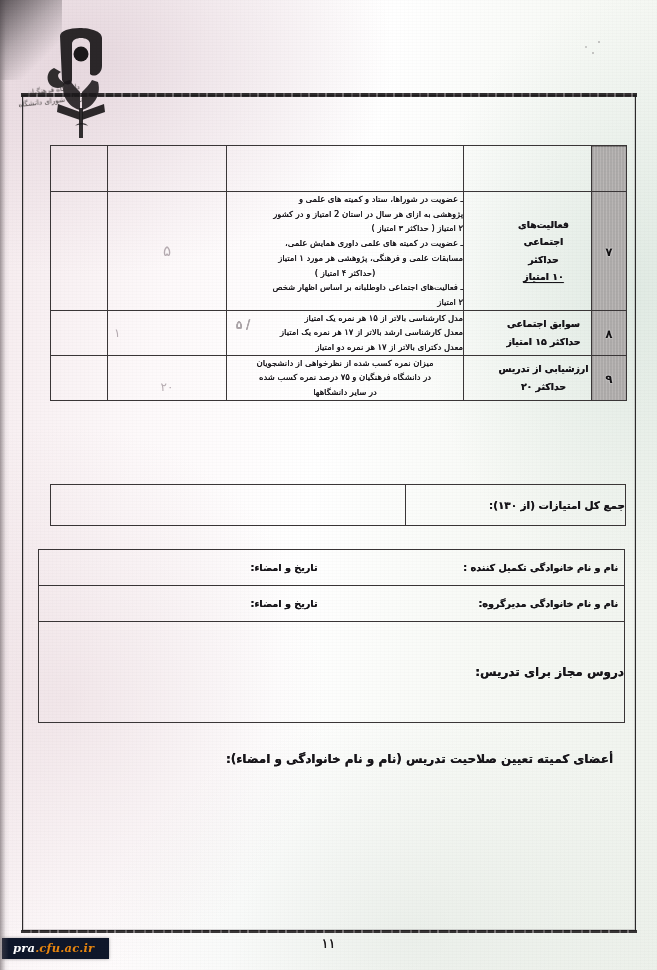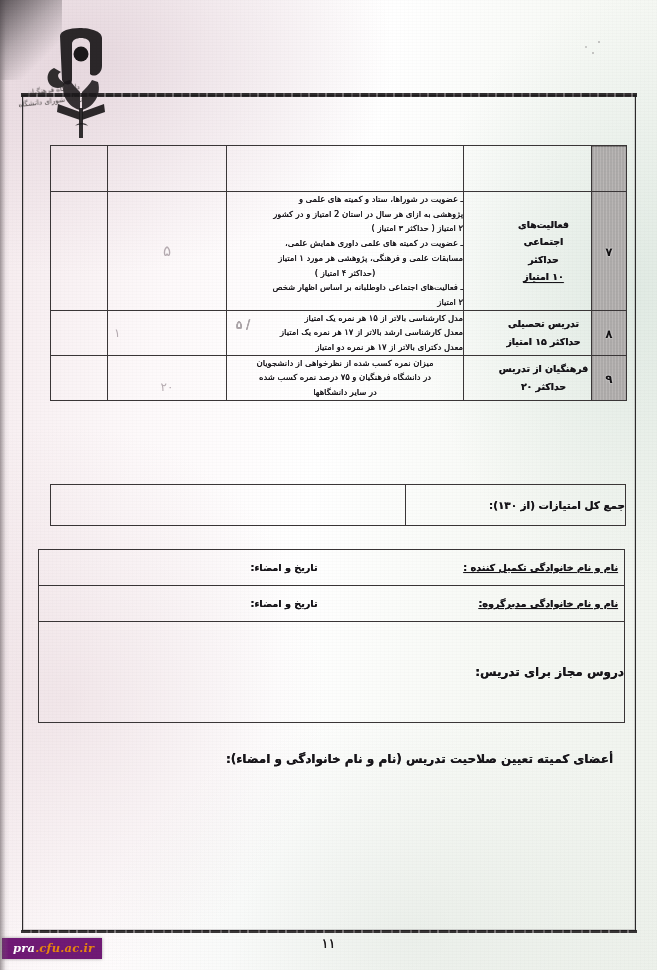--- a/index.html
+++ b/index.html
@@ -222,21 +222,20 @@
   }
   .sign-cell .right-part {
     position: absolute;
     right: 0; top: 0; bottom: 0;
     width: 50%;
     display: flex;
     align-items: center;
     justify-content: flex-start;
     padding-right: 6px;
     box-sizing: border-box;
-    text-decoration: underline;
   }
   .courses-cell {
     height: 100px;
     padding: 6px 8px;
     font-size: 12px;
     font-weight: 700;
     text-align: right;
     vertical-align: top;
   }
 
@@ -252,22 +251,22 @@
     font-size: 12px;
     font-weight: 700;
     z-index: 10;
   }
 
   
   #footer-badge {
     position: absolute;
     left: 2px;
     top: 938px;
-    padding: 3px 8px 4px 11px;
-    background: #701a75;
+    padding: 3px 15px 4px 11px;
+    background: #0f172a;
     z-index: 20;
     font-family: "DejaVu Serif", serif;
     font-style: italic;
     font-weight: 700;
     font-size: 11.5px;
     letter-spacing: .2px;
     direction: ltr;
     box-shadow: 0 0 3px rgba(0,0,0,.35);
   }
   #footer-badge .w { color: #ffffff; }
@@ -361,41 +360,41 @@
           <span class="hand">۵</span>
         </td>
         <td class="c-blank"></td>
       </tr>
 
       <tr>
         <td class="c-no">
           <span class="no-val fa">۸</span>
         </td>
         <td class="c-cat cat-cell fa">
-          <div>تدریس تحصیلی</div>
+          <div>سوابق اجتماعی</div>
           <div>حداکثر ۱۵ امتیاز</div>
         </td>
         <td class="c-desc desc-cell fa" style="position:relative">
           <span class="hand sm" style="position:absolute;left:5px;top:4px;width:22px">/ ۵</span>
           <div class="line rgt">مدل کارشناسی بالاتر از ۱۵ هر نمره یک امتیاز</div>
           <div class="line rgt">معدل کارشناسی ارشد بالاتر از ۱۷ هر نمره یک امتیاز</div>
           <div class="line rgt">معدل دکترای بالاتر از ۱۷ هر نمره دو امتیاز</div>
         </td>
         <td class="c-score">
           <span class="hand sm" style="text-align:left;padding-left:6px">۱</span>
         </td>
         <td class="c-blank"></td>
       </tr>
 
       <tr>
         <td class="c-no">
           <span class="no-val fa">۹</span>
         </td>
         <td class="c-cat cat-cell fa">
-          <div>فرهنگیان از تدریس</div>
+          <div>ارزشیابی از تدریس</div>
           <div>حداکثر ۲۰</div>
         </td>
         <td class="c-desc desc-cell fa">
           <div class="line ctr">میزان نمره کسب شده از نظرخواهی از دانشجویان</div>
           <div class="line ctr">در دانشگاه فرهنگیان و ۷۵ درصد نمره کسب شده</div>
           <div class="line ctr">در سایر دانشگاهها</div>
         </td>
         <td class="c-score">
           <span class="hand sm" style="padding-top:18px">۲۰</span>
         </td>

